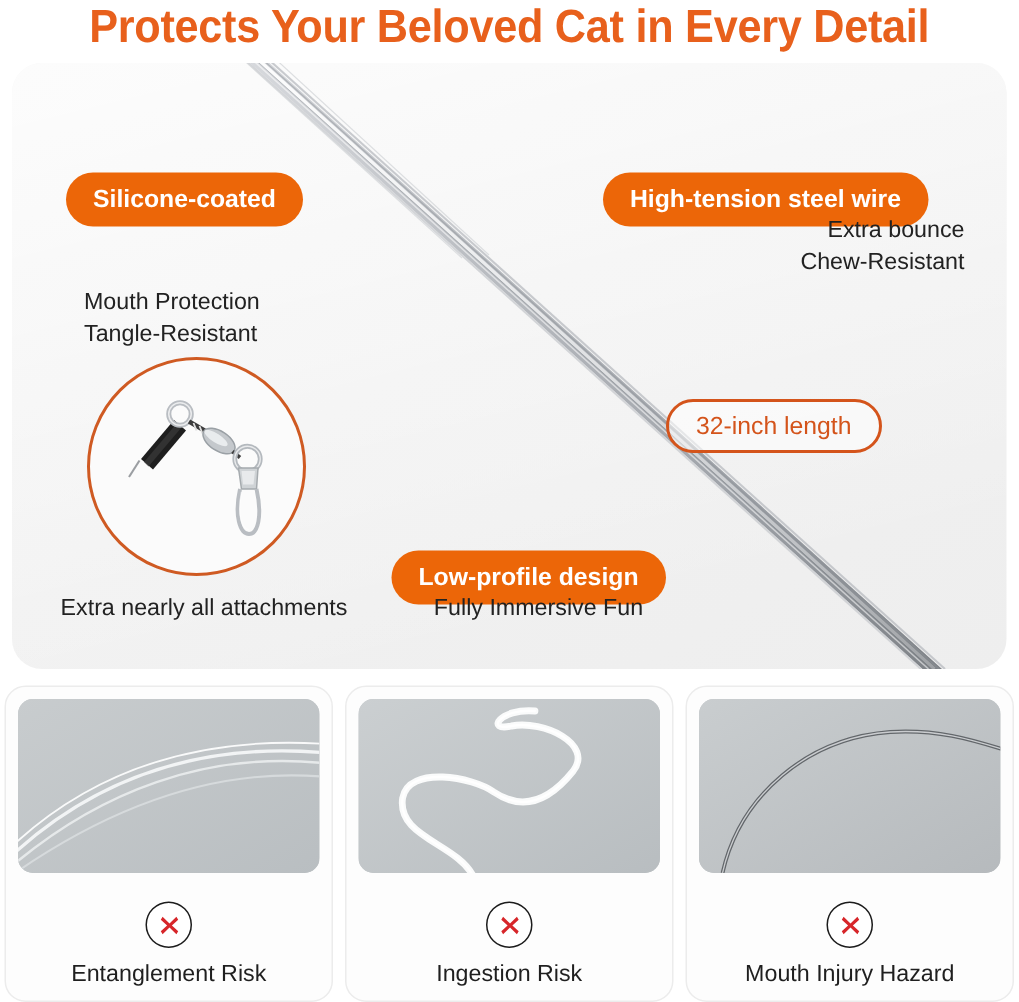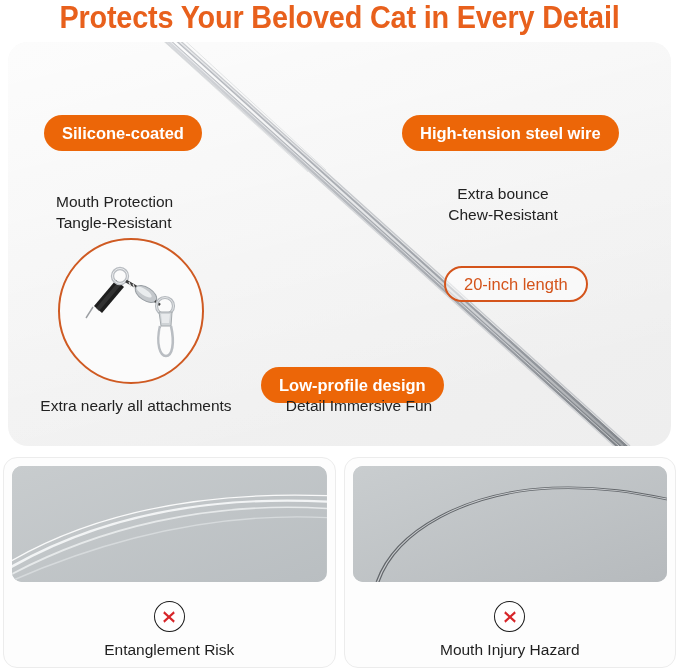--- a/index.html
+++ b/index.html
@@ -85,21 +85,21 @@
     font-size: 15.5px;
     line-height: 21px;
     white-space: nowrap;
   }
 
   
   #pill-silicone   { left: 36px;  top: 53px;  }
   #cap-silicone    { left: 48px;  top: 101px; text-align: left; margin-top: 48px; }
 
   #pill-steel      { left: 394px; top: 53px;  }
-  #cap-steel       { left: 377px; top: 101px; width: 236px; text-align: center; margin-top: 40px; }
+  #cap-steel       { left: 399px; top: 101px; width: 236px; text-align: right; }
 
   #pill-length     { left: 436px; top: 204px; }
 
   #pill-lowprofile { left: 253px; top: 305px; }
   #cap-lowprofile  { left: 253px; top: 353px; width: 196px; text-align: center; }
 
   #cap-attach      { left: 14px;  top: 353px; width: 228px; text-align: center; }
 
   
   .detail-circle {
@@ -244,25 +244,25 @@
     <span>Mouth Protection</span><br>
     <span>Tangle-Resistant</span>
   </div>
 
   <div class="pill" id="pill-steel">High-tension steel wire</div>
   <div class="caption" id="cap-steel">
     <span>Extra bounce</span><br>
     <span>Chew-Resistant</span>
   </div>
 
-  <div class="pill outline" id="pill-length">20-inch length</div>
+  <div class="pill outline" id="pill-length">32-inch length</div>
 
   <div class="pill" id="pill-lowprofile">Low-profile design</div>
   <div class="caption" id="cap-lowprofile">
-    <span>Detail Immersive Fun</span>
+    <span>Fully Immersive Fun</span>
   </div>
 
   <div class="caption" id="cap-attach">Extra nearly all attachments</div>
 </div>
 
 <div class="cards">
 
   <div class="card">
     <div class="card-img">
       <svg width="100%" height="117" viewBox="0 0 205 117" preserveAspectRatio="none">
@@ -280,20 +280,41 @@
       </svg>
     </div>
     <div class="xbadge">
       <svg width="16" height="16" viewBox="0 0 16 16">
         <path d="M3.4,2.2 L8,6.6 L12.6,2.2 L13.8,4.2 L9.6,8 L13.8,11.8 L12.6,13.8 L8,9.4 L3.4,13.8 L2.2,11.8 L6.4,8 L2.2,4.2 Z" fill="#d7262a"></path>
       </svg>
     </div>
     <div class="card-label">Entanglement Risk</div>
   </div>
 
+  <div class="card">
+    <div class="card-img">
+      <svg width="100%" height="117" viewBox="0 0 205 117" preserveAspectRatio="none">
+        <defs>
+          <linearGradient id="g2" x1="0" y1="0" x2="1" y2="1">
+            <stop offset="0%" stop-color="#cbcfd1"></stop>
+            <stop offset="100%" stop-color="#b8bdc0"></stop>
+          </linearGradient>
+        </defs>
+        <rect width="205" height="117" fill="url(#g2)"></rect>
+        <path d="M78,118 C66,96 26,92 30,66 C34,44 78,52 92,62 C110,74 128,70 146,48 C160,30 126,14 104,18 C86,22 96,6 120,8" stroke="#fafbfb" stroke-width="4.6" fill="none" stroke-linecap="round"></path>
+        <path d="M78,118 C66,96 26,92 30,66 C34,44 78,52 92,62 C110,74 128,70 146,48 C160,30 126,14 104,18 C86,22 96,6 120,8" stroke="#ffffff" stroke-width="1.6" fill="none" stroke-linecap="round" opacity=".9"></path>
+      </svg>
+    </div>
+    <div class="xbadge">
+      <svg width="16" height="16" viewBox="0 0 16 16">
+        <path d="M3.4,2.2 L8,6.6 L12.6,2.2 L13.8,4.2 L9.6,8 L13.8,11.8 L12.6,13.8 L8,9.4 L3.4,13.8 L2.2,11.8 L6.4,8 L2.2,4.2 Z" fill="#d7262a"></path>
+      </svg>
+    </div>
+    <div class="card-label">Ingestion Risk</div>
+  </div>
 
   <div class="card">
     <div class="card-img">
       <svg width="100%" height="117" viewBox="0 0 205 117" preserveAspectRatio="none">
         <defs>
           <linearGradient id="g3" x1="0" y1="0" x2="1" y2="1">
             <stop offset="0%" stop-color="#c9cdcf"></stop>
             <stop offset="100%" stop-color="#b6babd"></stop>
           </linearGradient>
         </defs>

